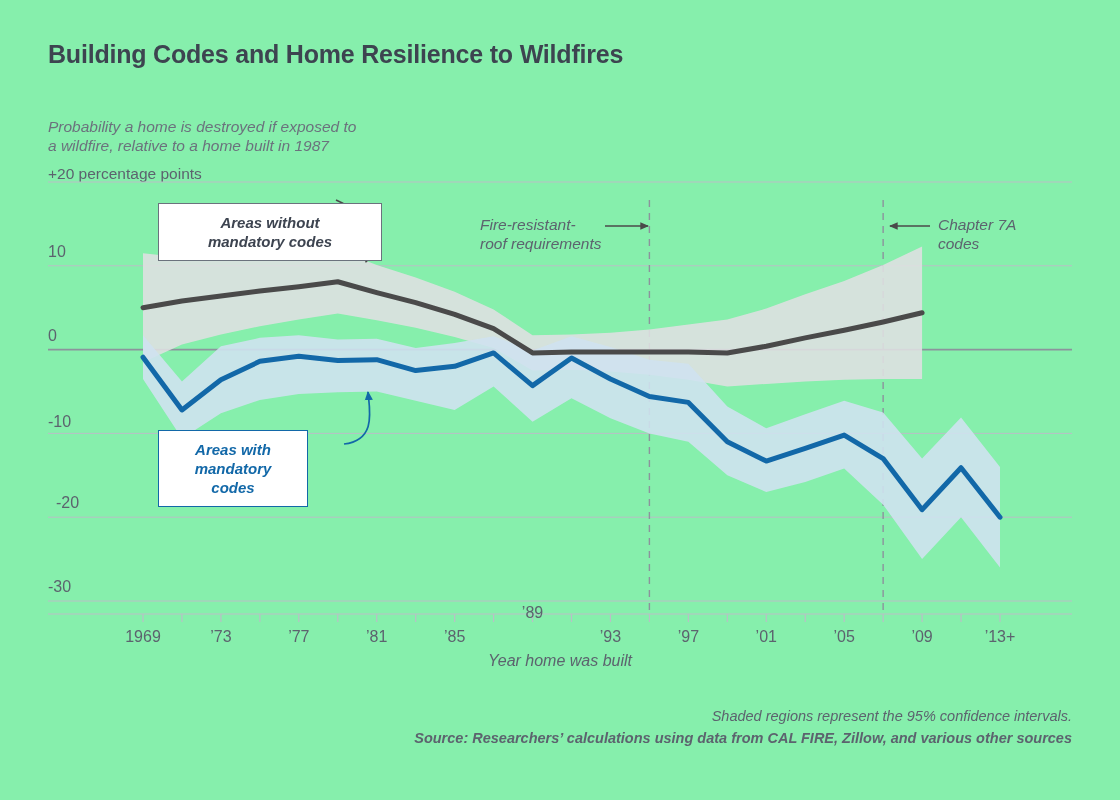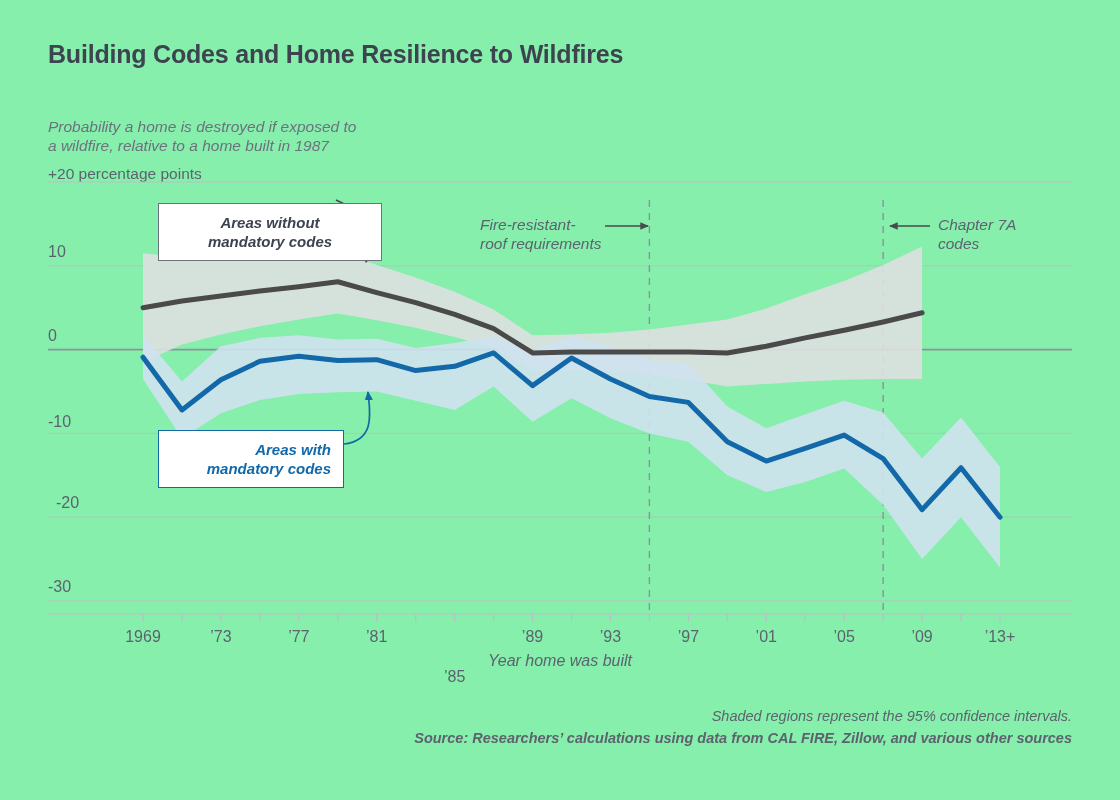--- a/index.html
+++ b/index.html
@@ -180,38 +180,38 @@
       <div class="ylabel" style="left: 48px; top: 335.6px;">0</div>
       <div class="ylabel" style="left: 48px; top: 422px;">-10</div>
       <div class="ylabel" style="left: 56px; top: 503.2px;">-20</div>
       <div class="ylabel" style="left: 48px; top: 587px;">-30</div>
     </div>
   <div id="xlabels">
       <div class="xlabel" style="left: 143px; top: 628px;">1969</div>
       <div class="xlabel" style="left: 220.909px; top: 628px;">’73</div>
       <div class="xlabel" style="left: 298.818px; top: 628px;">’77</div>
       <div class="xlabel" style="left: 376.727px; top: 628px;">’81</div>
-      <div class="xlabel" style="left: 454.636px; top: 628px; margin-top: 40px;">’85</div>
-      <div class="xlabel" style="left: 532.545px; top: 628px;">’89</div>
+      <div class="xlabel" style="left: 454.636px; top: 628px;">’85</div>
+      <div class="xlabel" style="left: 532.545px; top: 604px;">’89</div>
       <div class="xlabel" style="left: 610.455px; top: 628px;">’93</div>
       <div class="xlabel" style="left: 688.364px; top: 628px;">’97</div>
       <div class="xlabel" style="left: 766.273px; top: 628px;">’01</div>
       <div class="xlabel" style="left: 844.182px; top: 628px;">’05</div>
       <div class="xlabel" style="left: 922.091px; top: 628px;">’09</div>
       <div class="xlabel" style="left: 1000px; top: 628px;">’13+</div>
     </div>
 
   <div class="xaxis-title">Year home was built</div>
 
   <div class="callout" id="callout-gray" style="left:158px; top:203px; width:224px;">
     <span>Areas without</span><br>
     <span>mandatory codes</span>
   </div>
 
-  <div class="callout blue" id="callout-blue" style="left:158px; top:430px; width:186px;text-align:right;">
+  <div class="callout blue" id="callout-blue" style="left:158px; top:430px; width:150px;">
     <span>Areas with</span><br>
     <span>mandatory codes</span>
   </div>
 
   <div class="annot" id="annot-roof" style="left:480px; top:215px;">
     <span>Fire-resistant-</span><br>
     <span>roof requirements</span>
   </div>
 
   <div class="annot" id="annot-7a" style="left:938px; top:215px;">

